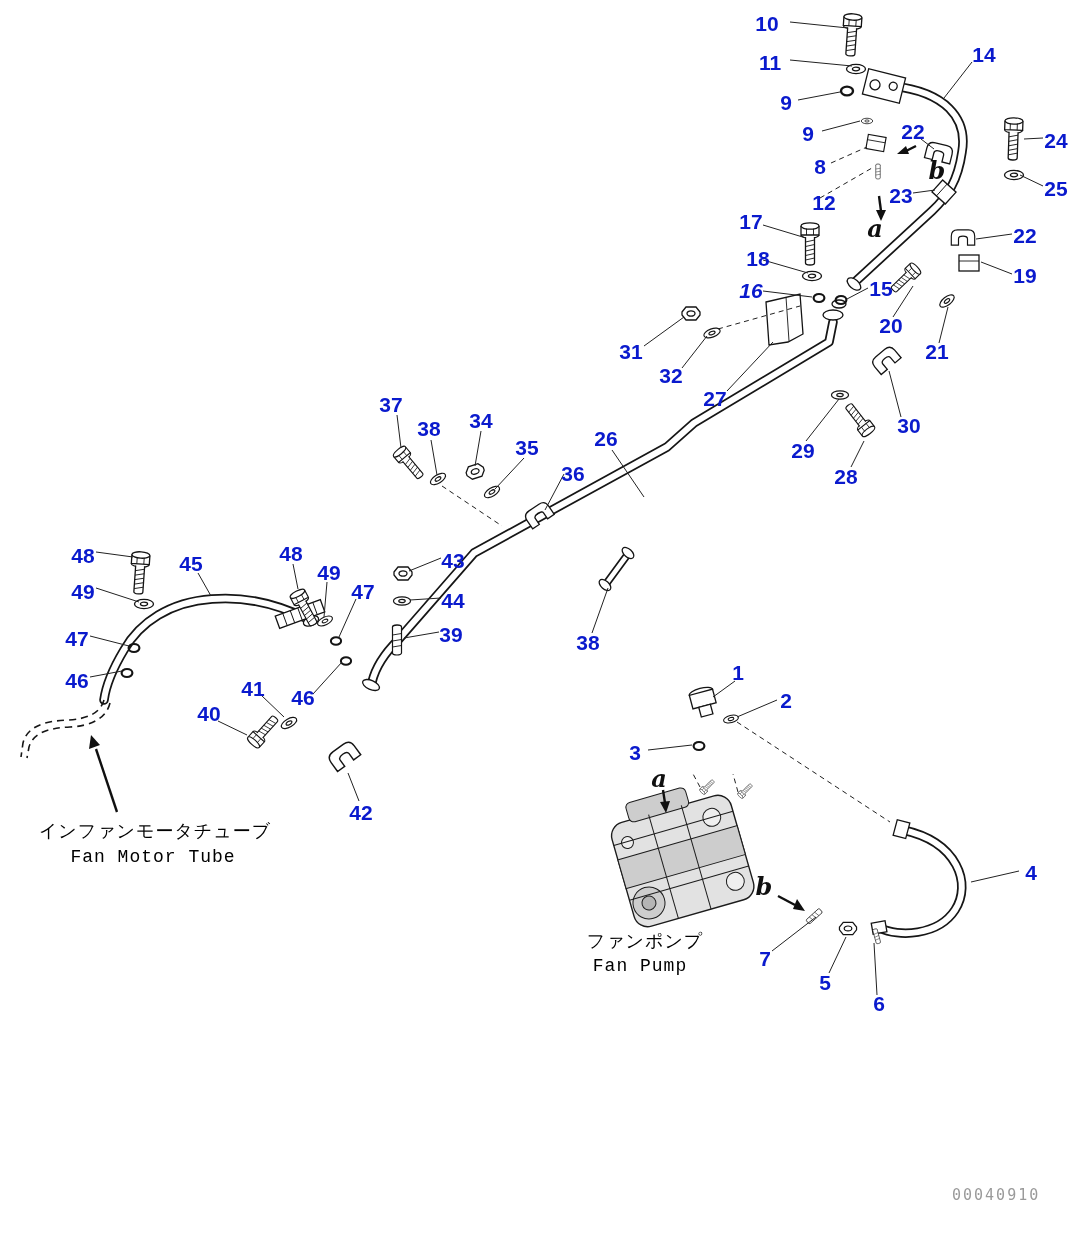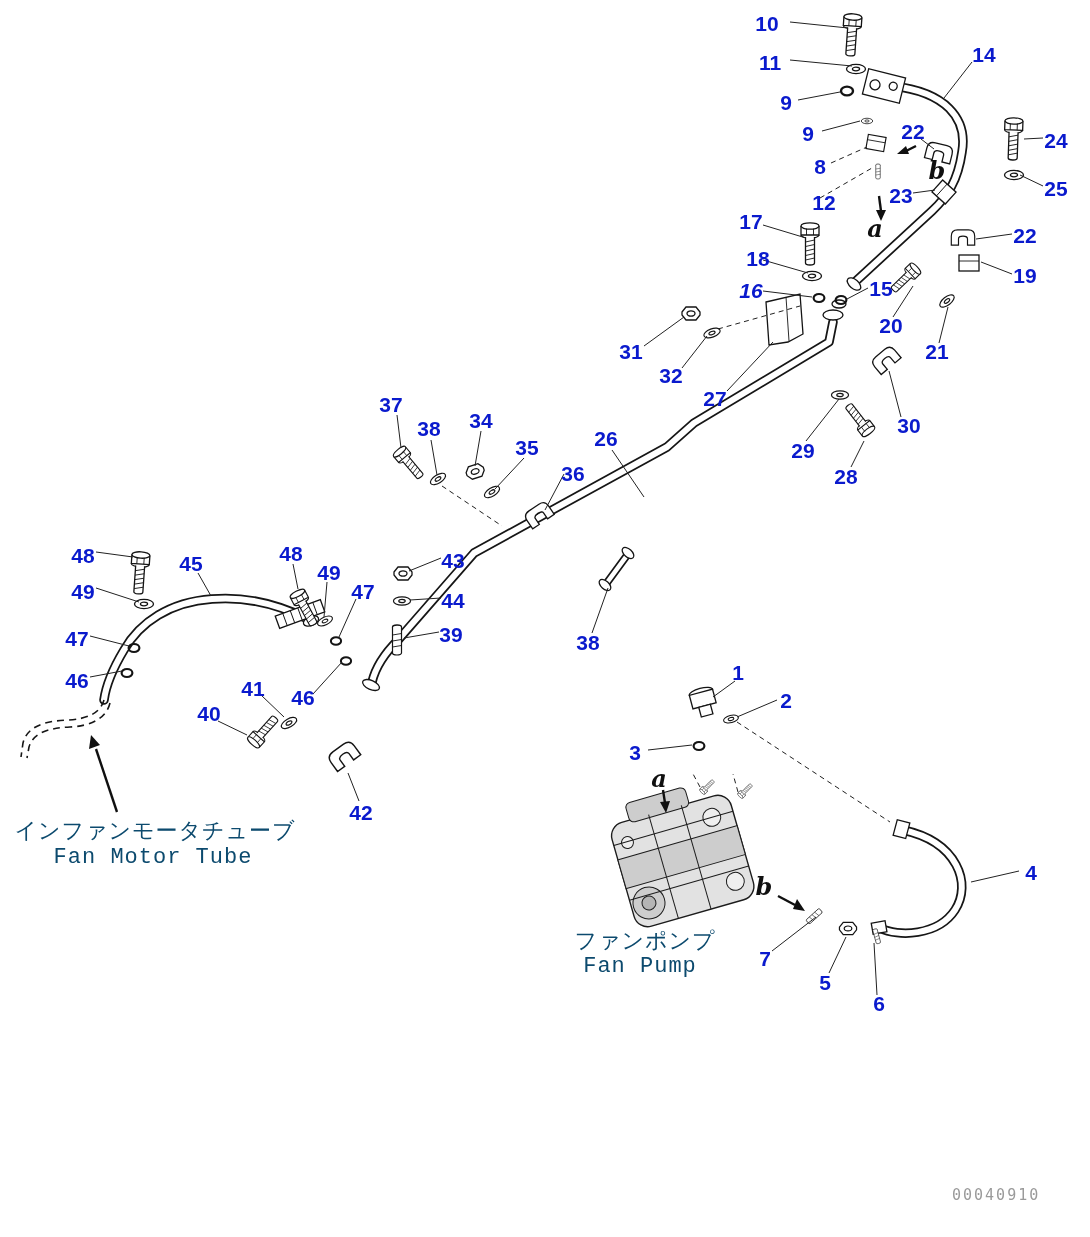--- a/index.html
+++ b/index.html
@@ -5,22 +5,22 @@
   *{margin:0;padding:0;box-sizing:border-box}
   html,body{background:#fff}
   body{width:1090px;height:1237px;position:relative;font-family:"Liberation Sans",sans-serif;overflow:hidden}
   .stage{position:absolute;left:0;top:0;width:1090px;height:966px;background:#fff}
   svg.linework{position:absolute;left:0;top:0}
   .layer{position:absolute;left:0;top:0;width:100%;height:100%;pointer-events:none}
   .callout{position:absolute;transform:translate(-50%,-50%);color:var(--callout-color,#0a1acd);
            font-weight:bold;font-size:21px;font-family:"Liberation Sans",sans-serif;white-space:nowrap}
   .refletter{position:absolute;transform:translate(-50%,-50%);color:#101010;font-style:italic;font-weight:bold;
              font-size:24px;font-family:"DejaVu Serif",serif}
-  .jp-label,.en-label{position:absolute;transform:translate(-50%,-50%);color:#0c4a6e;
-             font-family:"Liberation Mono",monospace;font-size:22px;white-space:nowrap;letter-spacing:1px}
+  .jp-label,.en-label{position:absolute;transform:translate(-50%,-50%);color:#000000;
+             font-family:"Liberation Mono",monospace;font-size:18px;white-space:nowrap;letter-spacing:1px}
   .docnum{position:absolute;left:952px;top:1186px;color:#9a9a9a;font-family:"DejaVu Sans Mono",monospace;
           font-size:15px;letter-spacing:2px}
   
   .tubeO{fill:none;stroke:#161616;stroke-width:9.5;stroke-linecap:round;stroke-linejoin:round}
   .tubeI{fill:none;stroke:#fff;stroke-width:6;stroke-linecap:round;stroke-linejoin:round}
   .tubeO2{fill:none;stroke:#161616;stroke-width:8;stroke-linecap:round;stroke-linejoin:round}
   .tubeI2{fill:none;stroke:#fff;stroke-width:4.6;stroke-linecap:round;stroke-linejoin:round}
   .dashT{fill:none;stroke:#161616;stroke-width:1.6;stroke-dasharray:7 5}
   .p{fill:#fff;stroke:#141414;stroke-width:1.3}
   .pl{stroke:#141414;stroke-width:.9}

